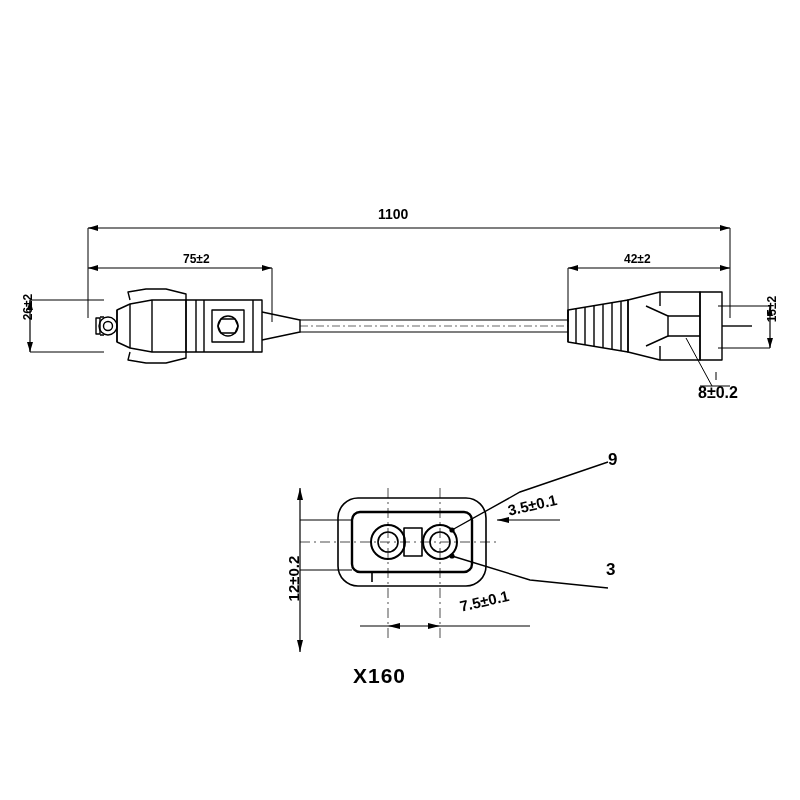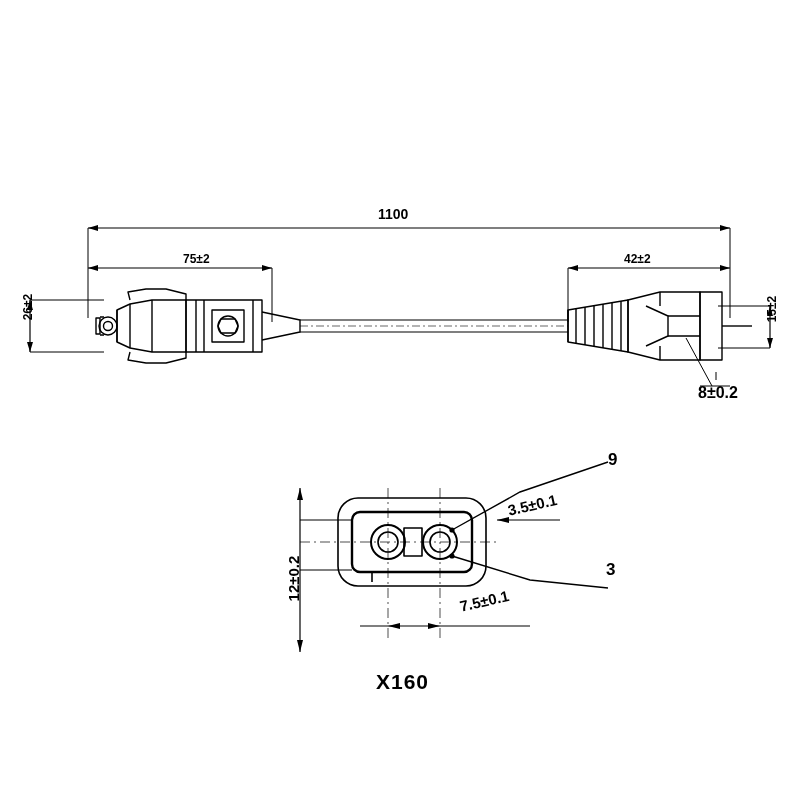--- a/index.html
+++ b/index.html
@@ -196,15 +196,15 @@
   <div style="position:absolute; left:608px; top:450px; font-size:17px; font-weight:bold; color:#000;">9</div>
 
   <div style="position:absolute; left:606px; top:560px; font-size:17px; font-weight:bold; color:#000;">3</div>
 
   <div style="position:absolute; left:508px; top:502px; font-size:15px; font-weight:bold; color:#000; transform:rotate(-13deg); transform-origin:0 50%;">3.5±0.1</div>
 
   <div style="position:absolute; left:460px; top:598px; font-size:15px; font-weight:bold; color:#000; transform:rotate(-13deg); transform-origin:0 50%;">7.5±0.1</div>
 
   <div style="position:absolute; left:248px; top:570px; width:90px; text-align:center; font-size:15px; font-weight:bold; color:#000; transform:rotate(-90deg); transform-origin:50% 50%;">12±0.2</div>
 
-  <div style="position:absolute; left:376px; top:664px; font-size:21px; font-weight:bold; color:#000; letter-spacing:1px;margin-top:6px;">X160</div>
+  <div style="position:absolute; left:353px; top:664px; font-size:21px; font-weight:bold; color:#000; letter-spacing:1px;">X160</div>
 
 </div>
 
 </body></html>

